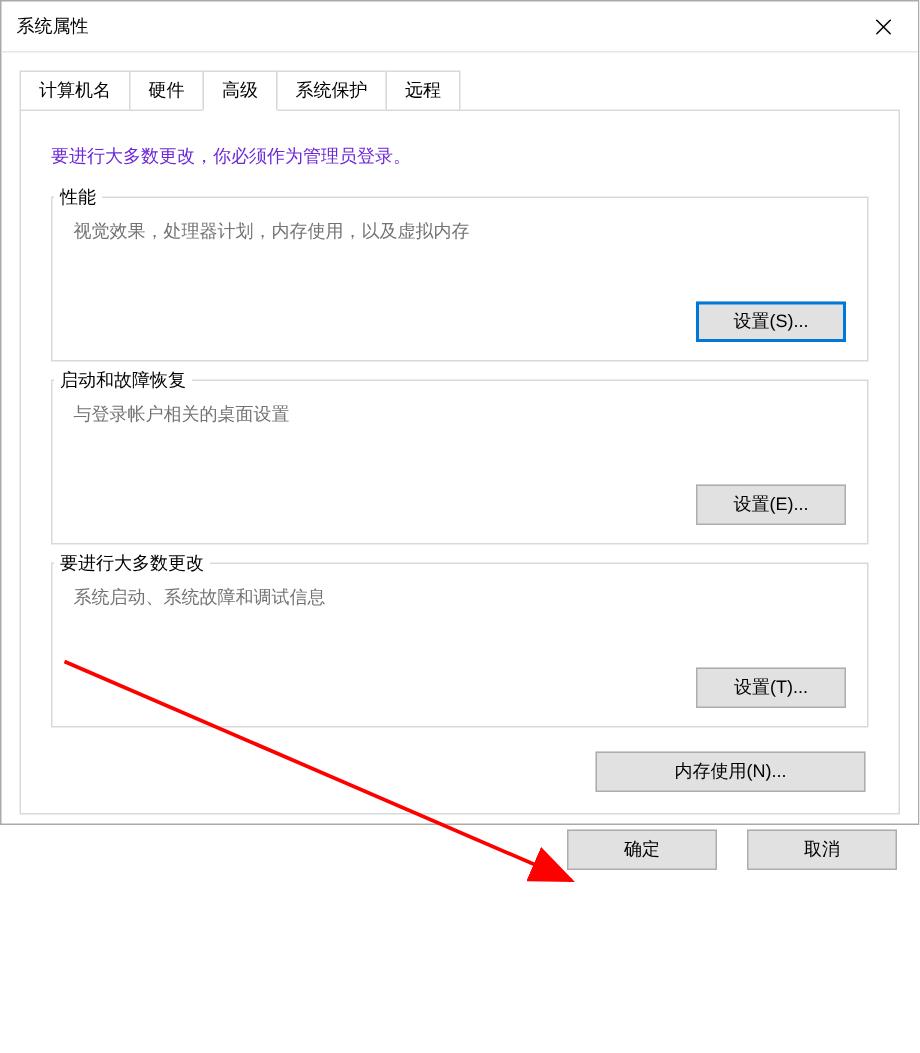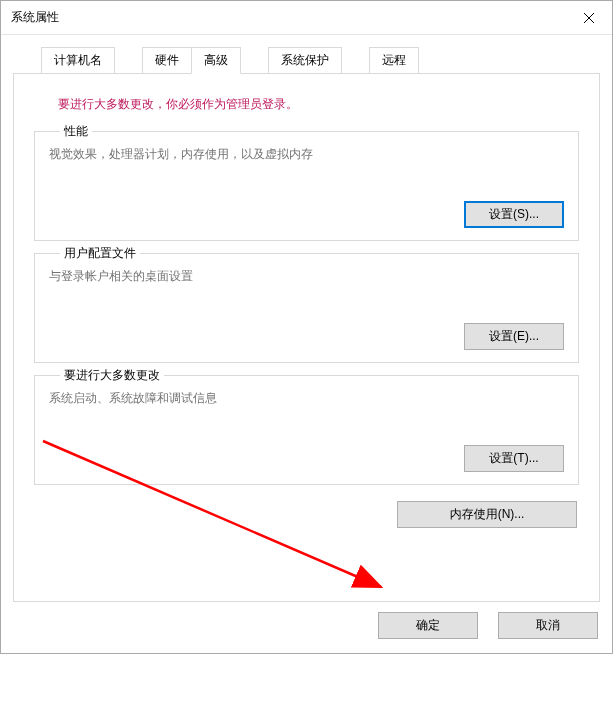--- a/index.html
+++ b/index.html
@@ -6,21 +6,21 @@
     body {
       font-family: "Microsoft YaHei", "PingFang SC", sans-serif;
       font-size: 12px;
       background: #fff;
       width: 613px;
       height: 702px;
       overflow: hidden;
     }
     .window {
       width: 613px;
-      height: 654px;
+      height: 550px;
       border: 1px solid #aaa;
       background: #fff;
       display: flex;
       flex-direction: column;
       position: relative;
     }
     .titlebar {
       height: 34px;
       display: flex;
       align-items: center;
@@ -60,46 +60,44 @@
       margin-right: -1px;
       position: relative;
       cursor: default;
     }
     .tab.active {
       border-bottom: 1px solid #fff;
       z-index: 3;
     }
     .tab:not(.active) {
       background: #fff;
-      margin-left: 28px;
     }
     .tab-content {
       flex: 1;
       border: 1px solid #d9d9d9;
       margin-top: -1px;
       padding: 22px 20px 14px 20px;
       display: flex;
       flex-direction: column;
       gap: 12px;
     }
     .intro-text {
       font-size: 12px;
-      color: #be185d;
+      color: #6d28d9;
       margin-bottom: 6px;
-      margin-left: 24px;
     }
     .fieldset {
       border: 1px solid #d9d9d9;
       padding: 14px 14px 12px 14px;
       position: relative;
     }
     .fieldset-legend {
       position: absolute;
       top: -9px;
-      left: 25px;
+      left: 1px;
       background: #fff;
       padding: 0 4px;
       font-size: 12px;
     }
     .fieldset-desc {
       font-size: 12px;
       color: #737373;
       margin-bottom: 38px;
       font-family: Liberation Serif, serif;
     }
@@ -188,21 +186,21 @@
 
       <div class="fieldset">
         <div class="fieldset-legend">性能</div>
         <div class="fieldset-desc">视觉效果，处理器计划，内存使用，以及虚拟内存</div>
         <div class="fieldset-btn-row">
           <button class="btn focused">设置(S)...</button>
         </div>
       </div>
 
       <div class="fieldset">
-        <div class="fieldset-legend">用户配置文件</div>
+        <div class="fieldset-legend">启动和故障恢复</div>
         <div class="fieldset-desc">与登录帐户相关的桌面设置</div>
         <div class="fieldset-btn-row">
           <button class="btn">设置(E)...</button>
         </div>
       </div>
 
       <div class="fieldset">
         <div class="fieldset-legend">要进行大多数更改</div>
         <div class="fieldset-desc">系统启动、系统故障和调试信息</div>
         <div class="fieldset-btn-row">

